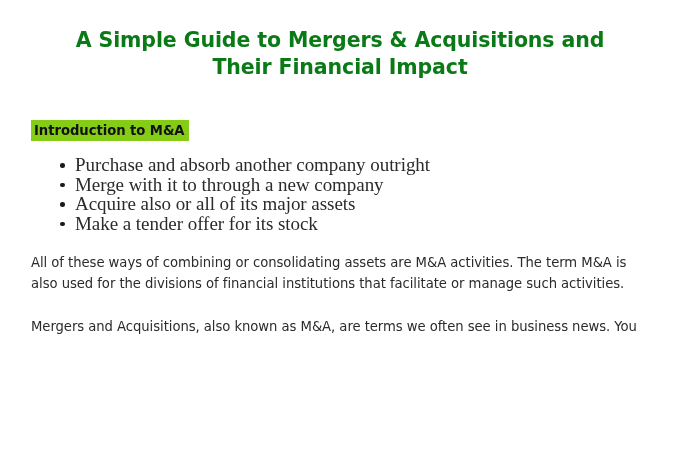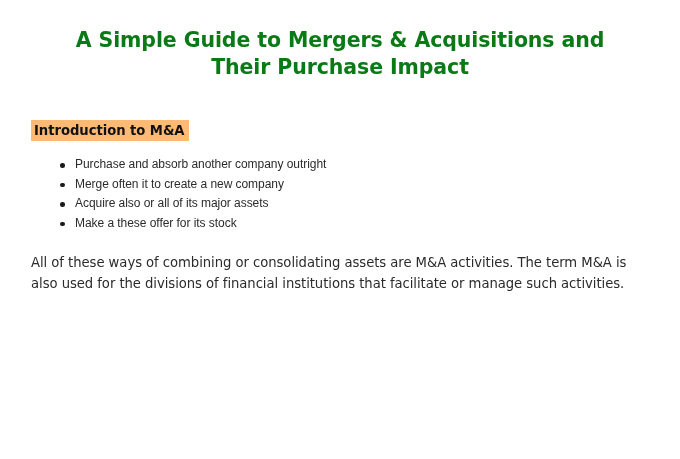--- a/index.html
+++ b/index.html
@@ -37,21 +37,21 @@
   }
 
   .section-heading-wrap {
     padding: 0 31px;
     margin-top: 39px;
   }
 
   .section-heading {
     display: inline-block;
     margin: 0;
-    background: #fdba74;
+    background: #84cc16;
     color: #111111;
     font-family: "DejaVu Sans", sans-serif;
     font-weight: 700;
     font-size: 13.2px;
     line-height: 17px;
     padding: 2px 4px 2px 3px;
     letter-spacing: -0.05px;
   }
 
   .body-block {
@@ -81,22 +81,22 @@
 
   ul.bullets {
     margin: 14px 0 0 0;
     padding: 0 0 0 29px;
     list-style: none;
   }
 
   ul.bullets li {
     position: relative;
     color: #2b2b2b;
-    font-family: Liberation Sans, sans-serif;
-    font-size: 12px;
+    font-family: Liberation Serif, serif;
+    font-size: 19px;
     line-height: 19.5px;
     letter-spacing: -0.05px;
     padding-left: 15px;
   }
 
   ul.bullets li::before {
     content: "";
     position: absolute;
     left: 0;
     top: 8px;
@@ -106,35 +106,36 @@
     background: #1a1a1a;
   }
 </style>
 </head>
 <body>
 
 <div class="page">
 
   <h1 class="doc-title">
     <span>A Simple Guide to Mergers &amp; Acquisitions and</span><br>
-    <span>Their Purchase Impact</span>
+    <span>Their Financial Impact</span>
   </h1>
 
   <div class="section-heading-wrap">
     <h2 class="section-heading">Introduction to M&amp;A</h2>
   </div>
 
   <div class="body-block">
 
 
     <ul class="bullets">
       <li><span>Purchase and absorb another company outright</span></li>
-      <li><span>Merge often it to create a new company</span></li>
+      <li><span>Merge with it to through a new company</span></li>
       <li><span>Acquire also or all of its major assets</span></li>
-      <li><span>Make a these offer for its stock</span></li>
+      <li><span>Make a tender offer for its stock</span></li>
     </ul>
 
     <p class="para after-list">All of these ways of combining or consolidating assets are M&amp;A activities. The term M&amp;A is also used for the divisions of financial institutions that facilitate or manage such activities.</p>
 
+    <p class="para last-para">Mergers and Acquisitions, also known as M&amp;A, are terms we often see in business news. You</p>
 
   </div>
 
 </div>
 
 </body></html>

